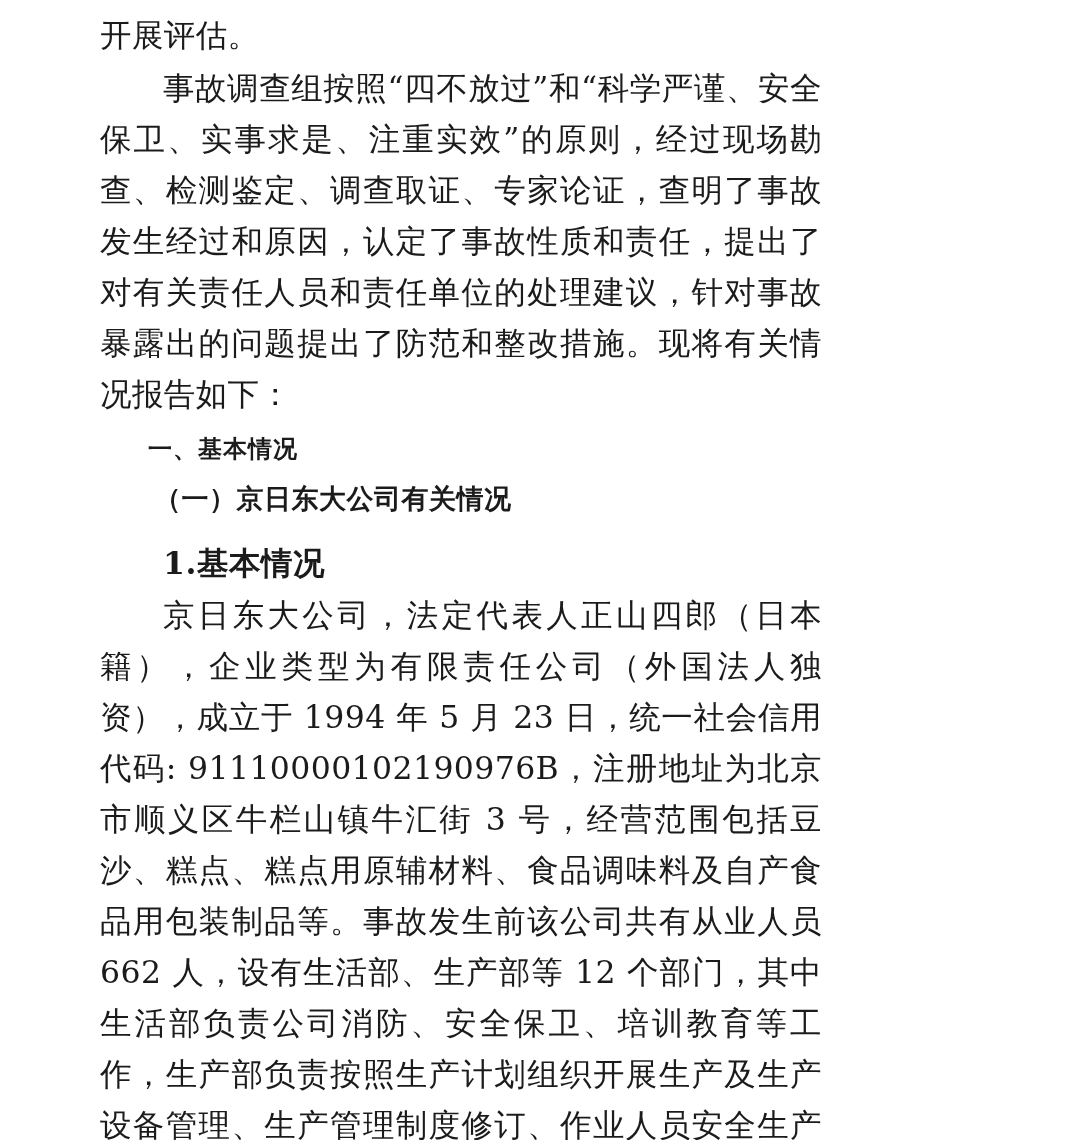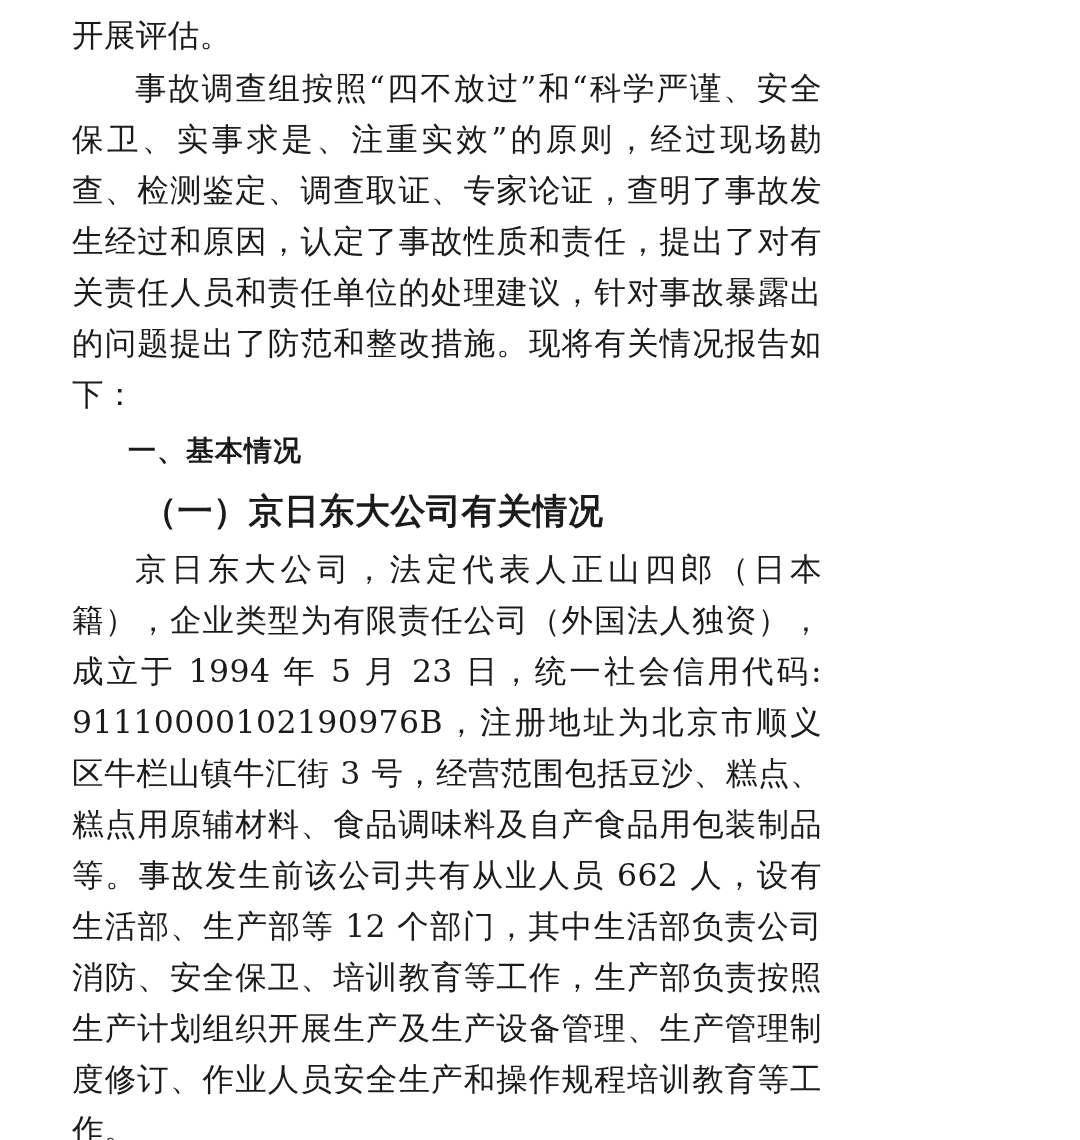--- a/index.html
+++ b/index.html
@@ -11,21 +11,21 @@
     width: 1080px;
     height: 1140px;
     overflow: hidden;
     font-family: "DejaVu Serif", "Liberation Serif", serif;
     color: #1b1b1b;
   }
   .page {
     box-sizing: border-box;
     width: 950px;
     height: 1140px;
-    padding: 10px 128px 0 72px;
+    padding: 10px 128px 0 100px;
     background: #ffffff;
   }
   .doc-body {
     font-size: 31.5px;
     line-height: 1.62;
     letter-spacing: 0.4px;
     text-align: justify;
     text-justify: inter-ideograph;
   }
   .para {
@@ -34,29 +34,29 @@
     text-align: justify;
     text-justify: inter-ideograph;
   }
   .para.no-indent {
     text-indent: 0;
   }
   .heading-1 {
     margin: 10px 0 4px 0;
     text-indent: 2em;
     font-weight: bold;
-    font-size: 28px;
+    font-size: 24px;
     letter-spacing: 1px;
-    font-family: Liberation Mono, monospace;
+    font-family: Liberation Sans, sans-serif;
   }
   .heading-2 {
-    margin: 8px 0 4px 0;
+    margin: 8px 0 16px 0;
     text-indent: 2em;
     font-weight: bold;
-    font-size: 35px;
+    font-size: 27px;
     letter-spacing: 0.5px;
   }
   .heading-3 {
     margin: 6px 0 2px 0;
     text-indent: 2em;
     font-weight: bold;
     font-size: 31.5px;
     letter-spacing: 0.5px;
   }
 </style>
@@ -67,19 +67,20 @@
   <div class="doc-body">
 
     <p class="para no-indent">开展评估。</p>
 
     <p class="para">事故调查组按照“四不放过”和“科学严谨、安全保卫、实事求是、注重实效”的原则，经过现场勘查、检测鉴定、调查取证、专家论证，查明了事故发生经过和原因，认定了事故性质和责任，提出了对有关责任人员和责任单位的处理建议，针对事故暴露出的问题提出了防范和整改措施。现将有关情况报告如下：</p>
 
     <p class="heading-1">一、基本情况</p>
 
     <p class="heading-2">（一）京日东大公司有关情况</p>
 
+    <p class="heading-3">1.基本情况</p>
 
     <p class="para">京日东大公司，法定代表人正山四郎（日本籍），企业类型为有限责任公司（外国法人独资），成立于 1994 年 5 月 23 日，统一社会信用代码: 91110000102190976B，注册地址为北京市顺义区牛栏山镇牛汇街 3 号，经营范围包括豆沙、糕点、糕点用原辅材料、食品调味料及自产食品用包装制品等。事故发生前该公司共有从业人员 662 人，设有生活部、生产部等 12 个部门，其中生活部负责公司消防、安全保卫、培训教育等工作，生产部负责按照生产计划组织开展生产及生产设备管理、生产管理制度修订、作业人员安全生产和操作规程培训教育等工作。</p>
 
     <p class="heading-3">2.事故发生区域建筑情况</p>
 
   </div>
 </div>
 
 </body></html>

